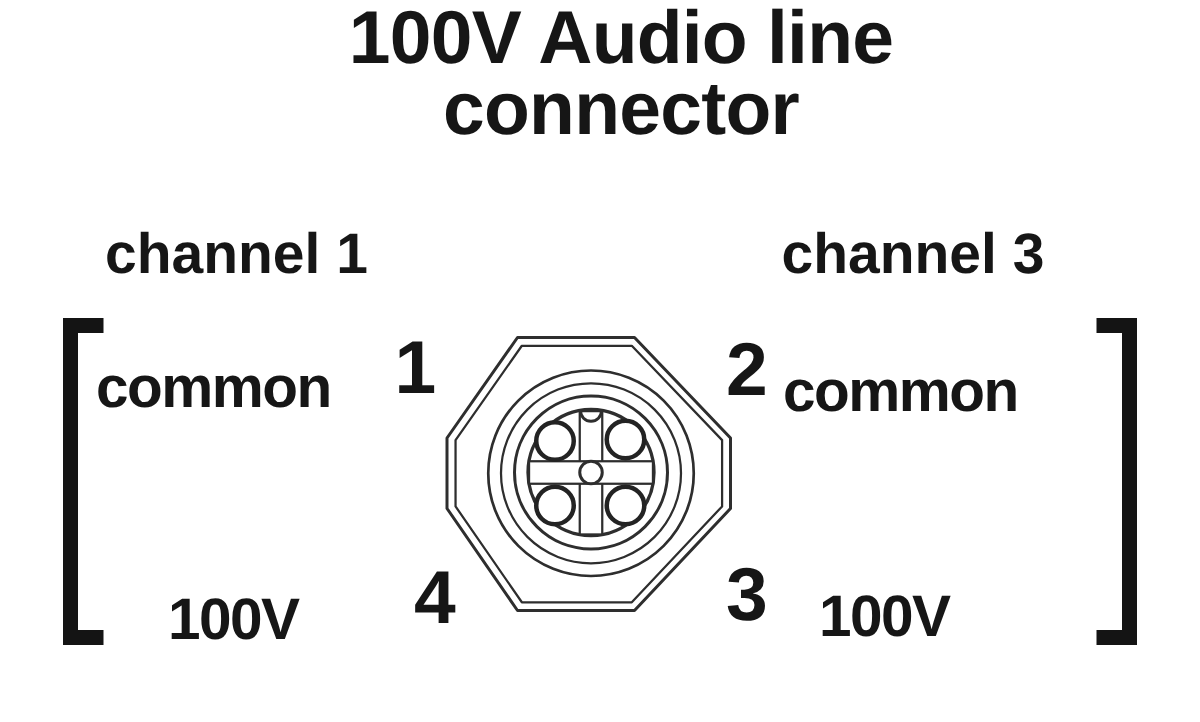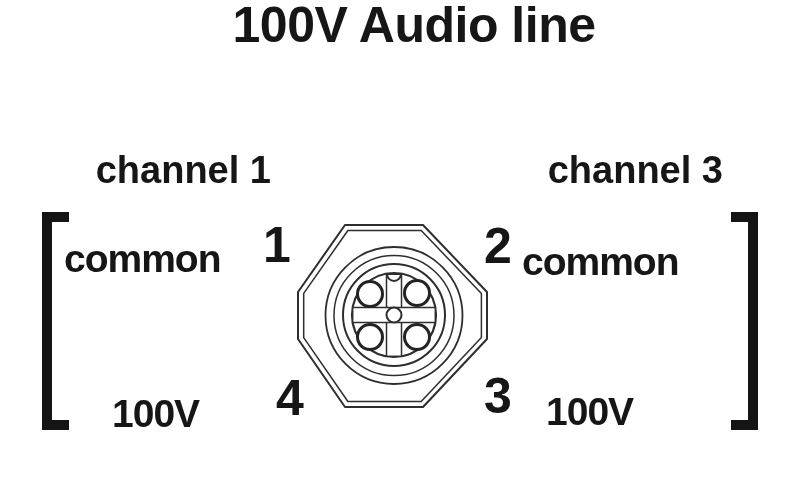--- a/index.html
+++ b/index.html
@@ -28,21 +28,21 @@
     font-weight: 600;
     letter-spacing: -0.5px;
     margin-left: 32px;
   }
 
   .channel {
     top: 151px;
     font-size: 38px;
     line-height: 38px;
     font-weight: 600;
-    text-align: right;
+    text-align: left;
     white-space: nowrap;
   }
   .ch1 { left: 70px;  width: 201px; }
   .ch2 { left: 521px; width: 202px; }
 
   .sig {
     font-size: 39px;
     line-height: 54px;
     font-weight: 600;
     white-space: nowrap;
@@ -82,20 +82,21 @@
     pointer-events: none;
   }
 </style>
 </head>
 <body>
 
 <div class="canvas">
 
   <div class="abs title">
     <div>100V Audio line</div>
+    <div>connector</div>
   </div>
 
   <div class="abs channel ch1">channel 1</div>
   <div class="abs channel ch2">channel 3</div>
 
   <div class="abs bracket left"></div>
   <div class="abs bracket right"></div>
 
   <div class="abs sig common-l">common</div>
   <div class="abs pin-num p1">1</div>

